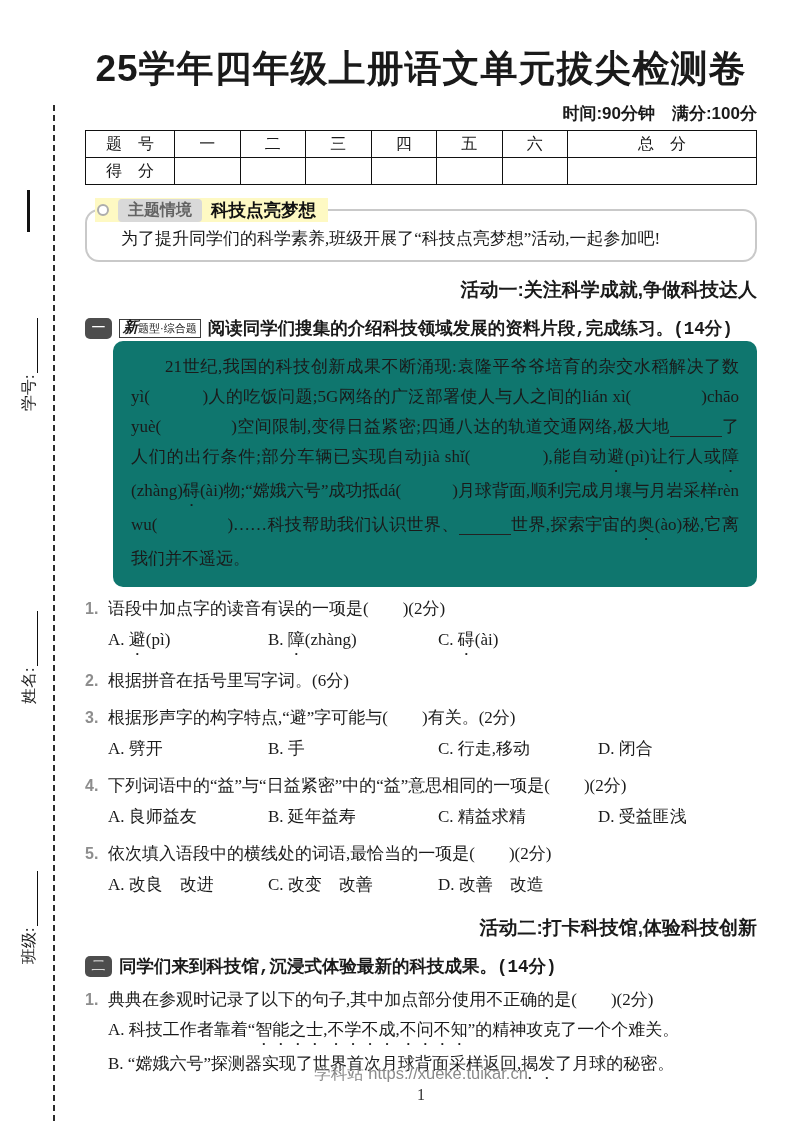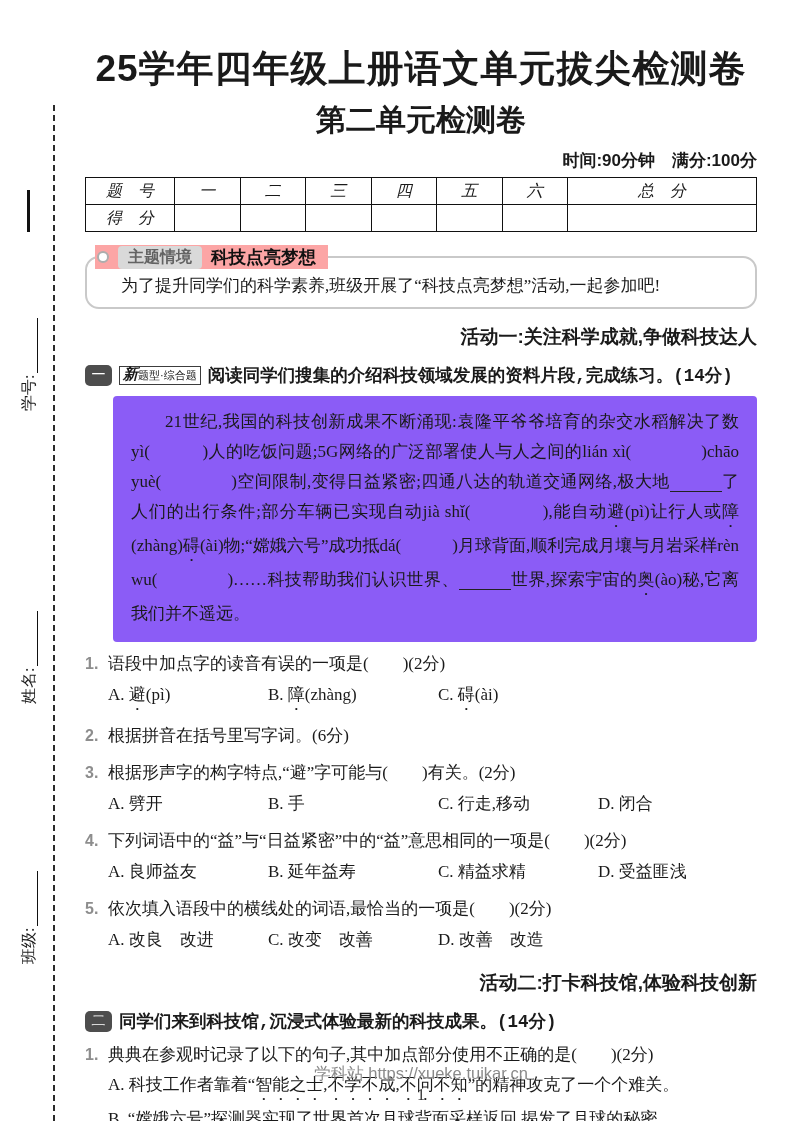--- a/index.html
+++ b/index.html
@@ -16,27 +16,27 @@
   
   .content{position:absolute;left:85px;top:0;width:672px;}
   .title{margin:44px 0 0;text-align:center;font-size:37px;font-weight:bold;letter-spacing:1px;
          font-family:"Liberation Sans","DejaVu Sans",sans-serif;}
   .subtitle{margin:6px 0 0;text-align:center;font-size:30px;font-weight:bold;
          font-family:"Liberation Sans","DejaVu Sans",sans-serif;}
   .meta{margin-top:8px;text-align:right;font-size:17px;font-weight:bold;
         font-family:"Liberation Sans","DejaVu Sans",sans-serif;}
 
   table.score{width:100%;border-collapse:collapse;margin-top:5px;
-        font-family:"Liberation Sans","DejaVu Sans",sans-serif;font-style:italic;}
+        font-family:"Liberation Sans","DejaVu Sans",sans-serif;}
   table.score td{border:1.6px solid #111;height:26px;text-align:center;font-size:16px;padding:0;}
   table.score td.lab{width:88px;}
 
   .theme-box{position:relative;border:2px solid #c9c9c9;border-radius:14px;margin-top:24px;}
   .theme-label{position:absolute;top:-13px;left:8px;display:flex;align-items:center;gap:9px;
-               background:#fca5a5;padding:0 12px 0 2px;}
+               background:#fef9c3;padding:0 12px 0 2px;}
   .theme-dot{width:8px;height:8px;border:2.5px solid #adadad;border-radius:50%;background:#fff;}
   .theme-badge{background:#d9d9d9;color:#636363;font-weight:bold;font-size:16px;padding:1px 10px;
                border-radius:4px;font-family:"Liberation Sans","DejaVu Sans",sans-serif;}
   .theme-title{font-weight:bold;font-size:17.5px;color:#111;
                font-family:"Liberation Sans","DejaVu Sans",sans-serif;}
   .theme-intro{margin:0;padding:16px 10px 10px 34px;font-size:17px;}
 
   .act-heading{margin-top:15px;text-align:right;font-size:19px;font-weight:bold;
                font-family:"Liberation Sans","DejaVu Sans",sans-serif;}
 
@@ -44,21 +44,21 @@
   .sec-badge{flex:none;width:27px;height:21px;background:#4d4d4d;color:#fff;border-radius:5px;
              display:inline-flex;align-items:center;justify-content:center;font-size:14px;
              font-family:"Liberation Sans","DejaVu Sans",sans-serif;}
   .new-tag{flex:none;display:inline-flex;align-items:baseline;border:1.5px solid #3c3c3c;
            padding:0 3px 1px;line-height:15px;}
   .tag-new{font-style:italic;font-weight:bold;font-size:15px;}
   .tag-rest{font-size:11px;font-family:"Liberation Sans","DejaVu Sans",sans-serif;}
   .lead-text{font-size:17.5px;font-weight:bold;
              font-family:Liberation Mono, monospace;}
 
-  .passage{margin:9px 0 0 28px;background:#8b5cf6;border-radius:4px;padding:11px 18px 13px;
+  .passage{margin:1px 0 0 28px;background:#0f766e;border-radius:10px;padding:11px 18px 13px;
            font-size:17px;line-height:30px;text-align:justify;text-indent:2em;}
 
   .q{display:flex;margin-top:7px;line-height:30px;}
   .qnum{flex:none;width:23px;color:#8d8d8d;font-weight:bold;font-size:16px;
         font-family:"Liberation Sans","DejaVu Sans",sans-serif;}
   .qstem{font-size:17px;}
   .opts4{display:grid;grid-template-columns:160px 170px 160px 1fr;padding-left:23px;
          line-height:30px;font-size:17px;margin-top:1px;}
   .optline{padding-left:23px;line-height:30.5px;font-size:17px;}
 
@@ -88,21 +88,20 @@
     <span class="mline"></span>
   </div>
   <div class="mlabel" style="top:897px">
     <span>班级:</span>
     <span class="mline"></span>
   </div>
 
   <div class="content">
 
     <h1 class="title">25学年四年级上册语文单元拔尖检测卷</h1>
-    <h2 class="subtitle">第二单元检测卷</h2>
     <div class="meta">时间:90分钟　满分:100分</div>
 
     <table class="score">
       <tbody>
           <tr>
         <td class="lab">题　号</td>
         <td>一</td>
         <td>二</td>
         <td>三</td>
         <td>四</td>

